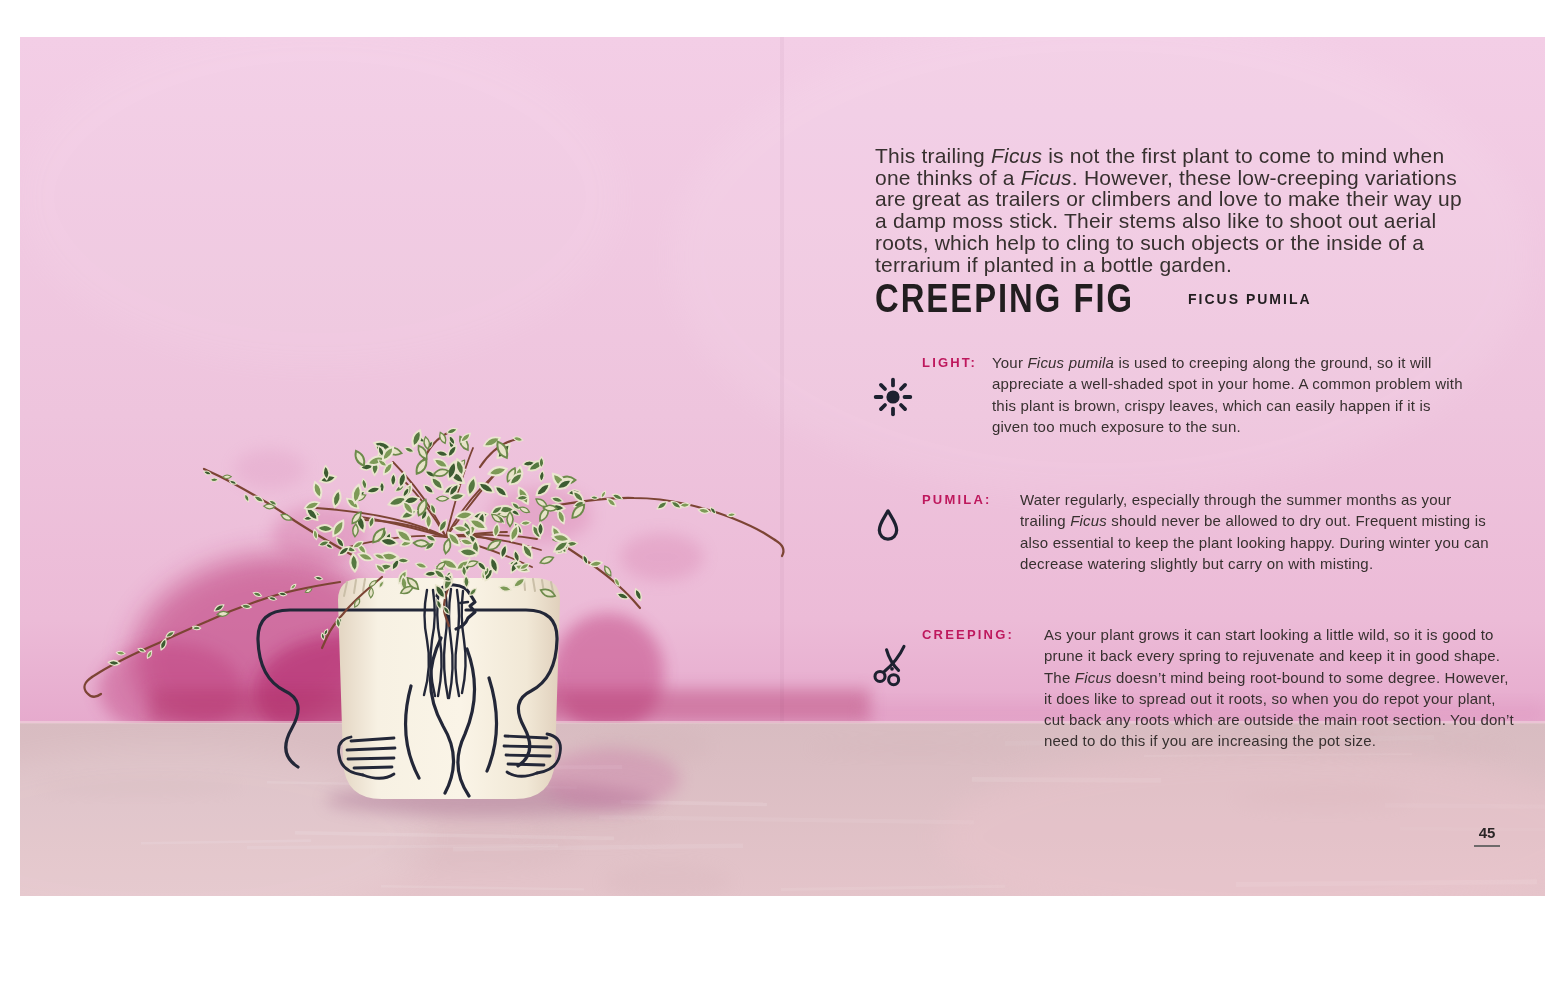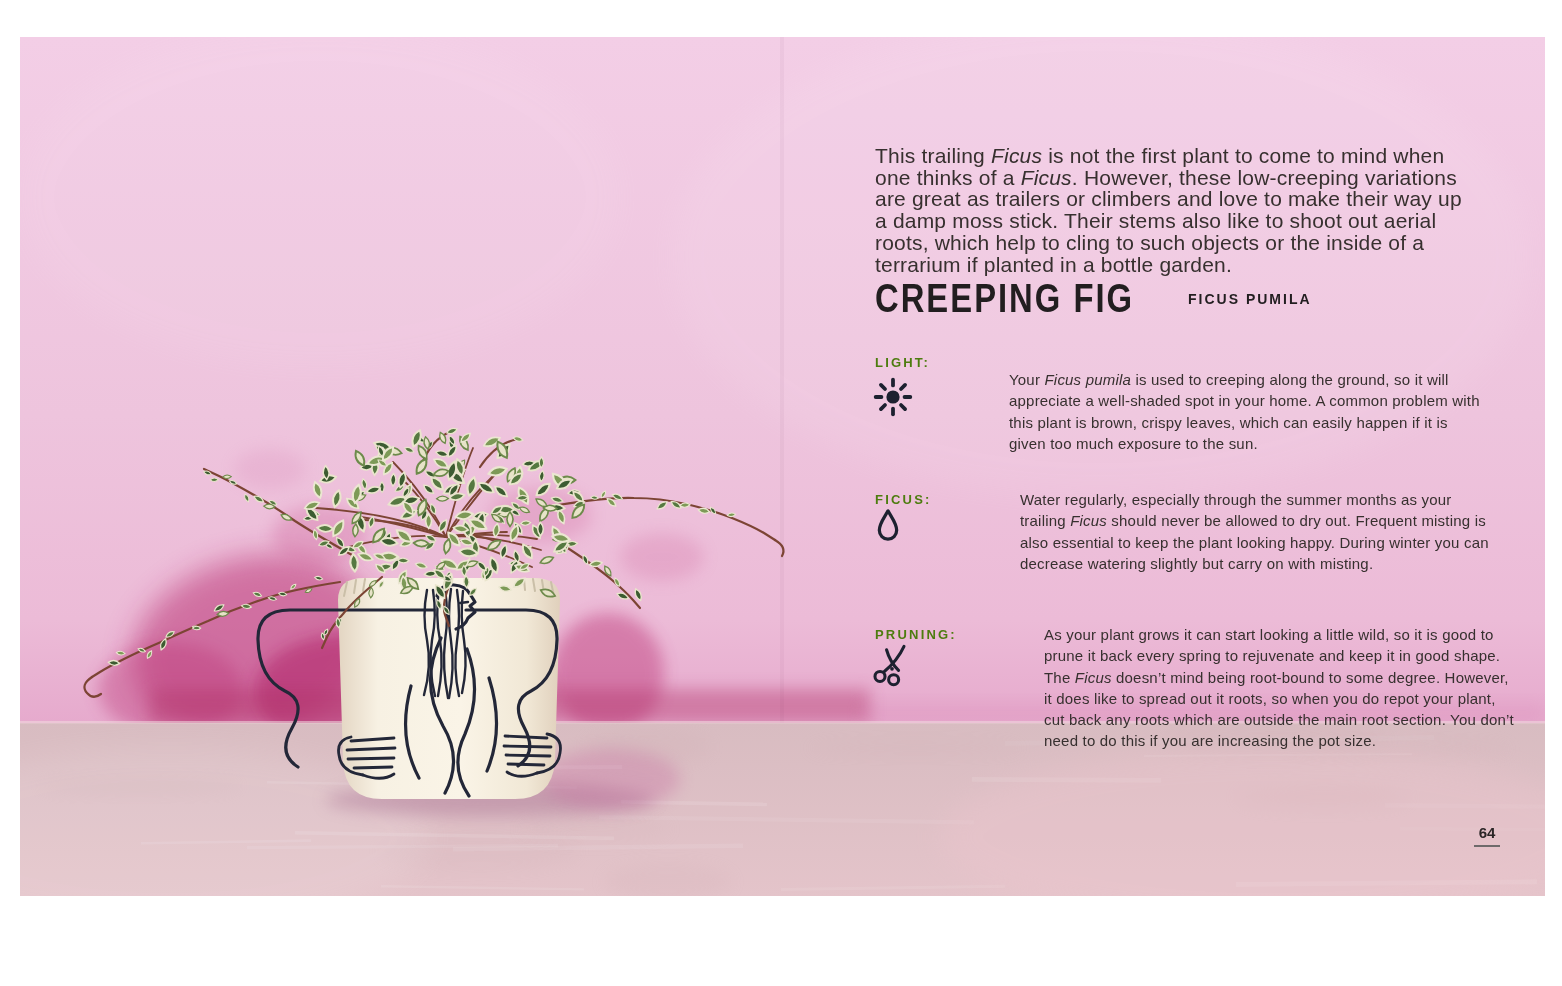--- a/index.html
+++ b/index.html
@@ -5,21 +5,21 @@
   html,body{margin:0;padding:0;}
   body{background:#ffffff;font-family:"Liberation Sans",sans-serif;}
   .page{position:relative;width:1562px;height:986px;background:#ffffff;overflow:hidden;}
   .photo{position:absolute;left:20px;top:37px;width:1525px;height:859px;overflow:hidden;background:#eec4dd;}
   .photo svg{position:absolute;left:0;top:0;}
   .txt{position:absolute;color:#37302f;}
   .intro{left:875px;top:124px;width:596px;font-size:21px;line-height:21.7px;letter-spacing:.2px;font-weight:500;}
   .title-main{left:875px;top:275px;font-size:41px;font-weight:bold;letter-spacing:2.5px;color:#221e20;
               transform:scaleX(.8);transform-origin:0 0;white-space:nowrap;}
   .title-latin{left:1188px;top:291px;font-size:14px;font-weight:bold;letter-spacing:2px;color:#221e20;white-space:nowrap;}
-  .sec-label{font-size:13px;font-weight:bold;letter-spacing:2.2px;color:#4d7c0f;white-space:nowrap;}
+  .sec-label{font-size:13px;font-weight:bold;letter-spacing:2.2px;color:#be185d;white-space:nowrap;margin-left:47px;}
   .sec-text{width:474px;font-size:15px;line-height:21.3px;letter-spacing:.2px;}
   .lbl-light{left:875px;top:355px;} .ico-light{position:absolute;left:872px;top:376px;}
   .txt-light{left:992px;top:352px;}
   .lbl-water{left:875px;top:492px;} .ico-water{position:absolute;left:875px;top:507px;}
   .txt-water{left:1020px;top:489px;}
   .lbl-pruning{left:875px;top:627px;} .ico-pruning{position:absolute;left:868px;top:641px;}
   .txt-pruning{left:1044px;top:624px;}
   .pagenum{left:1474px;top:824px;font-size:15px;font-weight:bold;color:#2b2627;text-align:center;}
   .pagenum .rule{width:26px;height:2px;background:#6e6a6b;margin-top:4px;}
   i{font-style:italic;}
@@ -477,38 +477,38 @@
       <line x1="20" y1="9" x2="20" y2="3.5"></line>
         <line x1="20" y1="31" x2="20" y2="36.5"></line>
       <line x1="9" y1="20" x2="3.5" y2="20"></line>
         <line x1="31" y1="20" x2="36.5" y2="20"></line>
       <line x1="12.4" y1="12.4" x2="8.5" y2="8.5"></line>
         <line x1="27.6" y1="27.6" x2="31.5" y2="31.5"></line>
       <line x1="12.4" y1="27.6" x2="8.5" y2="31.5"></line>
         <line x1="27.6" y1="12.4" x2="31.5" y2="8.5"></line>
     </g>
   </svg>
-  <p class="txt sec-text txt-light" style="margin:17px;"><span>Your </span><i>Ficus pumila</i><span> is used to creeping along the ground, so it will appreciate a well-shaded spot in your home. A common problem with this plant is brown, crispy leaves, which can easily happen if it is given too much exposure to the sun.</span></p>
-
-  <div class="txt sec-label lbl-water">FICUS:</div>
+  <p class="txt sec-text txt-light" style="margin:0;"><span>Your </span><i>Ficus pumila</i><span> is used to creeping along the ground, so it will appreciate a well-shaded spot in your home. A common problem with this plant is brown, crispy leaves, which can easily happen if it is given too much exposure to the sun.</span></p>
+
+  <div class="txt sec-label lbl-water">PUMILA:</div>
   <svg class="ico-water" width="26" height="38" viewBox="0 0 24 34">
     <path d="M12 3 C 8.5 9.5 4 14.5 4 21 a 8 8.2 0 0 0 16 0 C 20 14.5 15.5 9.5 12 3 Z" fill="none" stroke="#1d2130" stroke-width="3" stroke-linejoin="round"></path>
   </svg>
   <p class="txt sec-text txt-water" style="margin:0;"><span>Water regularly, especially through the summer months as your trailing </span><i>Ficus</i><span> should never be allowed to dry out. Frequent misting is also essential to keep the plant looking happy. During winter you can decrease watering slightly but carry on with misting.</span></p>
 
-  <div class="txt sec-label lbl-pruning">PRUNING:</div>
+  <div class="txt sec-label lbl-pruning">CREEPING:</div>
   <svg class="ico-pruning" width="48" height="48" viewBox="0 0 44 44">
     <g stroke="#1d2130" stroke-width="2.8" fill="none" stroke-linecap="round">
       <path d="M 33 5 Q 27 18 15 28"></path>
       <path d="M 17 8 Q 20 19 28 27"></path>
       <circle cx="11" cy="32.5" r="4.6"></circle>
       <circle cx="23.5" cy="35.5" r="4.6"></circle>
     </g>
     <circle cx="22" cy="25.5" r="1.7" fill="#1d2130"></circle>
   </svg>
   <p class="txt sec-text txt-pruning" style="margin:0;"><span>As your plant grows it can start looking a little wild, so it is good to prune it back every spring to rejuvenate and keep it in good shape. The </span><i>Ficus</i><span> doesn’t mind being root-bound to some degree. However, it does like to spread out it roots, so when you do repot your plant, cut back any roots which are outside the main root section. You don’t need to do this if you are increasing the pot size.</span></p>
 
   <div class="txt pagenum">
-    <span>64</span>
+    <span>45</span>
     <div class="rule"></div>
   </div>
 
 </div>
 
 </body></html>

